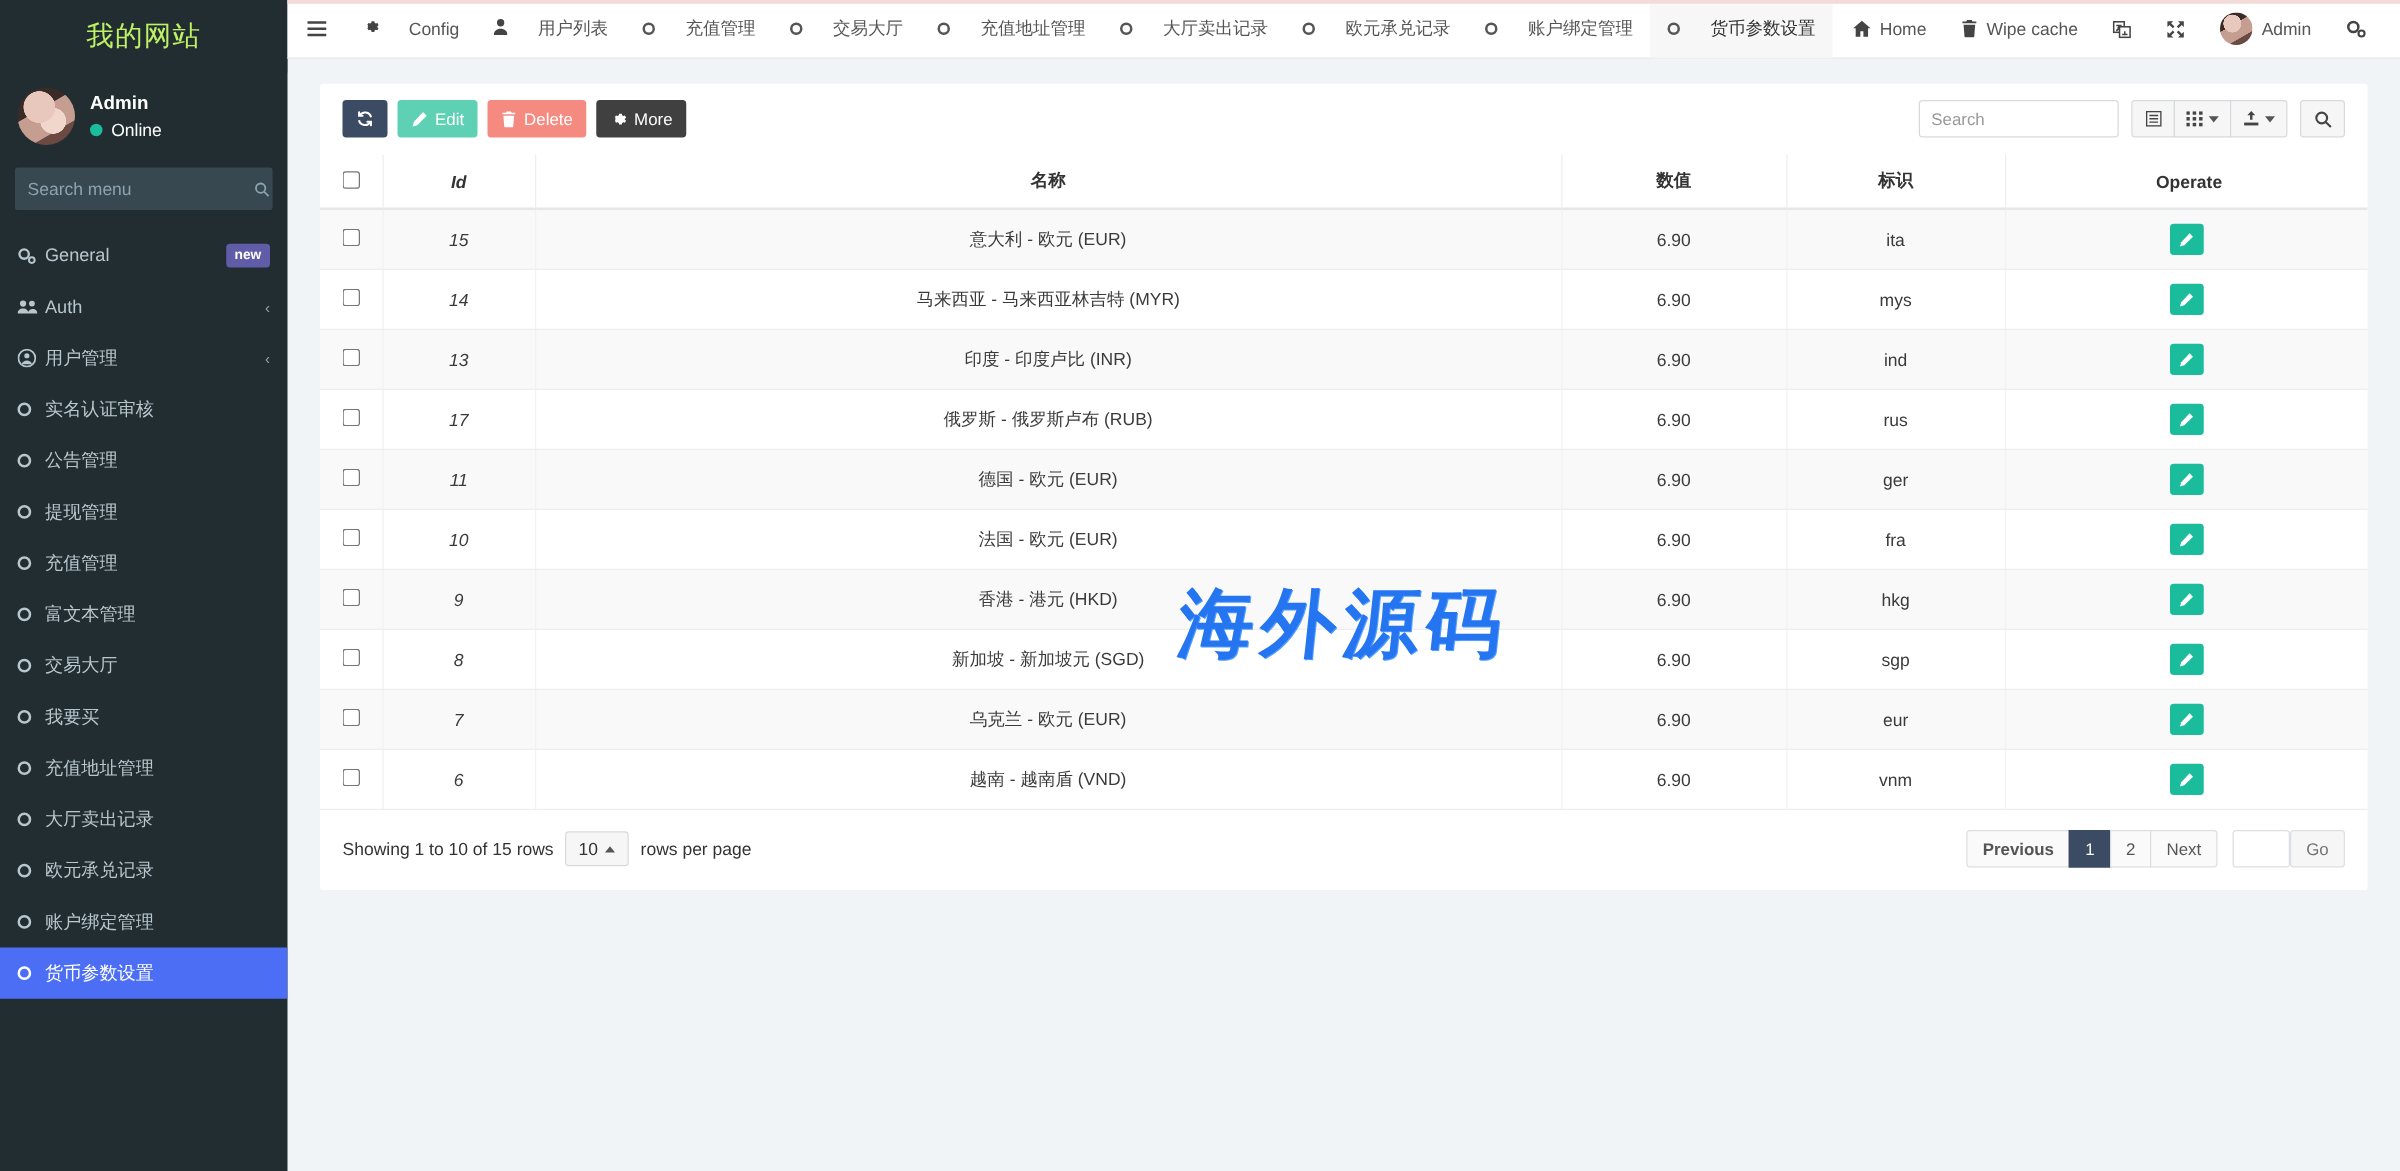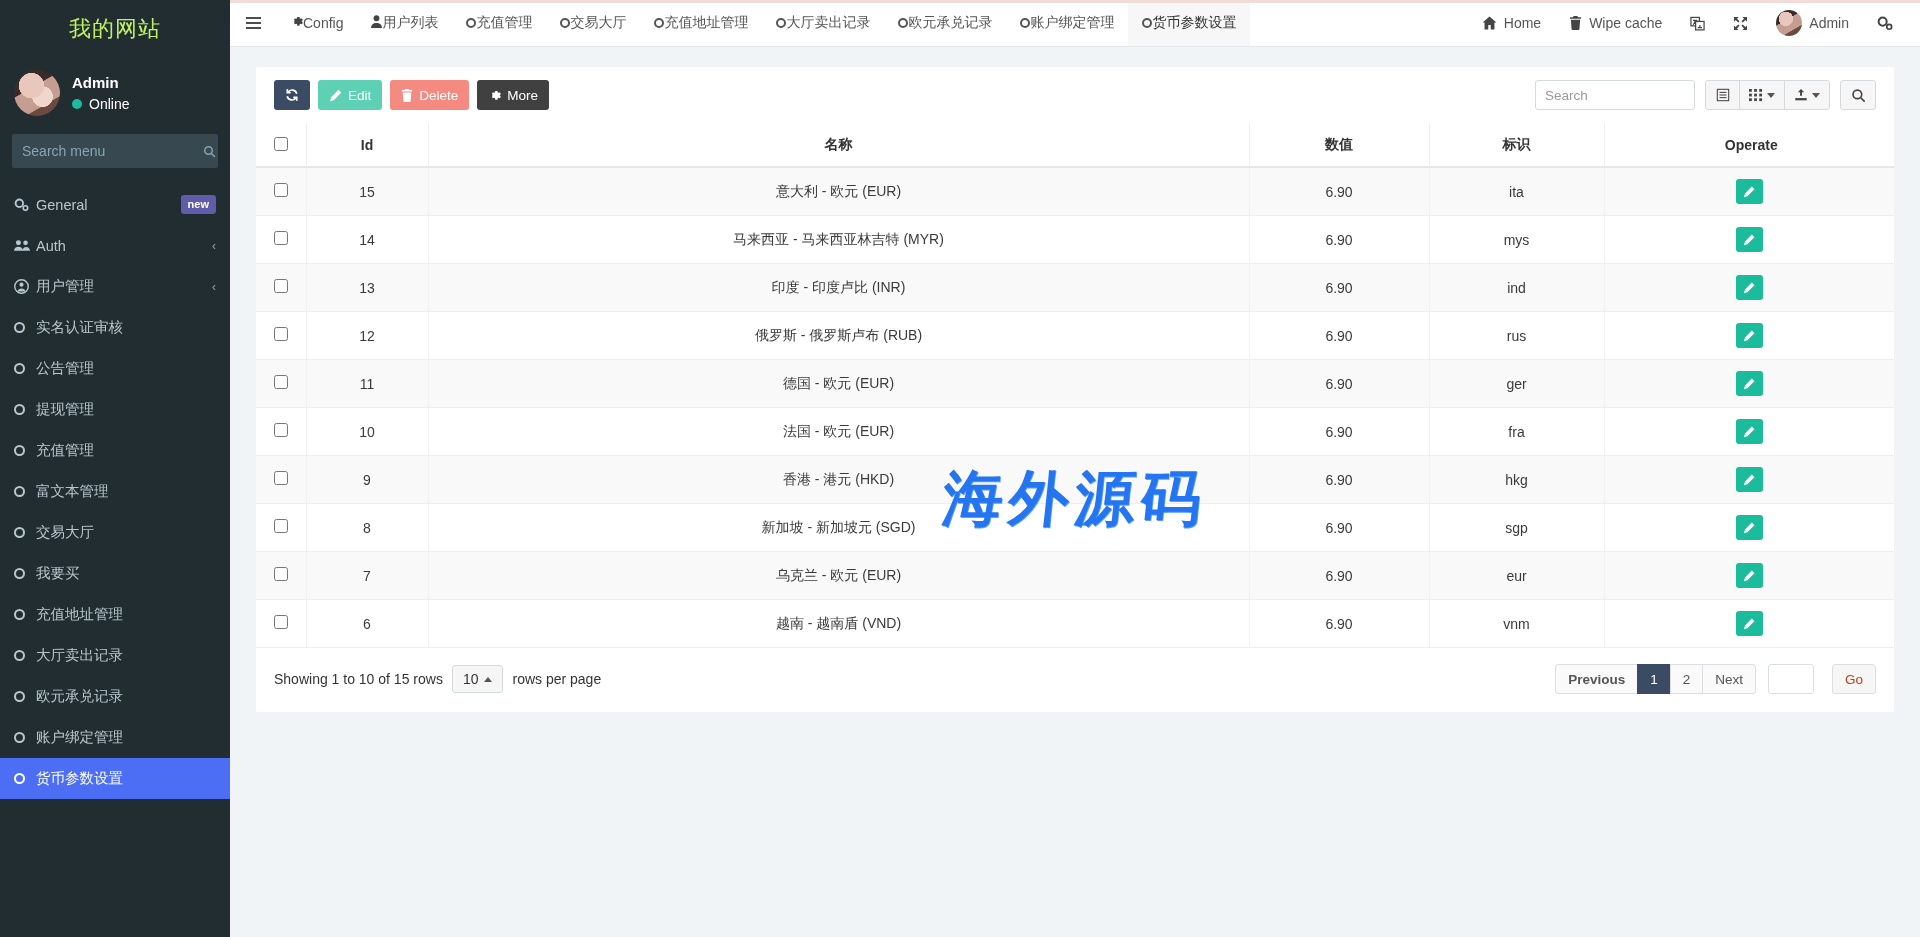--- a/index.html
+++ b/index.html
@@ -84,21 +84,21 @@
   .topbar::before {
     content:""; position: absolute; top:0; left:0; right:0; height:3px;
     background: #f3dcd8;
   }
   .hamburger {
     width: 46px; display: flex; align-items: center; justify-content: center;
     color: #444; font-size: 17px; cursor: pointer;
   }
   .topnav { display: flex; align-items: stretch; }
   .tnav-item {
-    display: flex; align-items: center; gap: 0;
+    display: flex; align-items: center; gap: 24px;
     padding: 0 14px; font-size: 14px; color: #555; cursor: pointer;
     white-space: nowrap;
   }
   .tnav-item.active { background: #f7f7f7; color: #333; }
   .tnav-item .ring { width: 10px; height: 10px; border-width: 2px; }
   .topbar-right {
     margin-left: auto; display: flex; align-items: center;
     padding-right: 14px; gap: 2px;
   }
   .tr-item {
@@ -166,21 +166,21 @@
   }
   thead th:last-child { border-right: none; padding-left: 12px; }
   tbody td {
     font-size: 14px; color: #3a3a3a; text-align: center;
     padding: 11px 8px; border-bottom: 1px solid #eceef0;
     border-right: 1px solid #f0f2f4;
   }
   tbody td:last-child { border-right: none; }
   tbody tr:nth-child(odd) { background: #f9f9f9; }
   .col-chk { width: 50px; }
-  .col-id { width: 122px; }
+  .col-id { width: 122px; font-style: italic; }
   .col-val { width: 180px; }
   .col-flag { width: 175px; }
   .col-op { width: 290px; }
   input[type=checkbox] { width: 14px; height: 14px; cursor: pointer; }
   .op-btn {
     width: 27px; height: 25px; background: #1abc9c; border: none;
     border-radius: 3px; color: #fff; cursor: pointer;
     display: inline-flex; align-items: center; justify-content: center;
   }
 
@@ -208,22 +208,22 @@
   }
   .pg:first-child { border-radius: 3px 0 0 3px; font-weight: bold; }
   .pg.active { background: #3c4b64; border-color: #3c4b64; color: #fff; }
   .pg-last { border-radius: 0 3px 3px 0; }
   .pg-input {
     width: 46px; height: 30px; border: 1px solid #dcdfe2; border-radius: 3px;
     margin-left: 12px; outline: none; font-family: inherit;
   }
   .pg-go {
     height: 30px; padding: 0 12px; background: #f6f6f6;
-    border: 1px solid #dcdfe2; border-radius: 3px; margin-left: 18px;
-    font-size: 13.5px; color: #c2410c; cursor: pointer; font-family: inherit;
+    border: 1px solid #dcdfe2; border-radius: 3px; margin-left: 0;
+    font-size: 13.5px; color: #737373; cursor: pointer; font-family: inherit;
   }
 
   
   .watermark {
     position: absolute; left: 50%; top: 392px; transform: translateX(-50%) skewX(-6deg);
     font-family: "DejaVu Serif", serif; font-size: 60px; font-weight: bold;
     color: #1a6ef0; letter-spacing: 6px; pointer-events: none;
     text-shadow: 1px 1px 0 #4b9bff; white-space: nowrap; opacity: .95;
   }
 </style>
@@ -574,21 +574,21 @@
                 <td class="col-val">6.90</td>
                 <td class="col-flag">ind</td>
                 <td class="col-op"><button class="op-btn">
                     <svg width="12" height="12" viewBox="0 0 16 16" fill="#fff">
                       <path d="M11.6.8 15.2 4.4 5.9 13.7 1.3 15l1.3-4.6z"></path>
                     </svg>
                   </button></td>
               </tr>
               <tr>
                 <td class="col-chk"><input type="checkbox" style=""></td>
-                <td class="col-id">12</td>
+                <td class="col-id">17</td>
                 <td>俄罗斯 - 俄罗斯卢布 (RUB)</td>
                 <td class="col-val">6.90</td>
                 <td class="col-flag">rus</td>
                 <td class="col-op"><button class="op-btn">
                     <svg width="12" height="12" viewBox="0 0 16 16" fill="#fff">
                       <path d="M11.6.8 15.2 4.4 5.9 13.7 1.3 15l1.3-4.6z"></path>
                     </svg>
                   </button></td>
               </tr>
               <tr>

